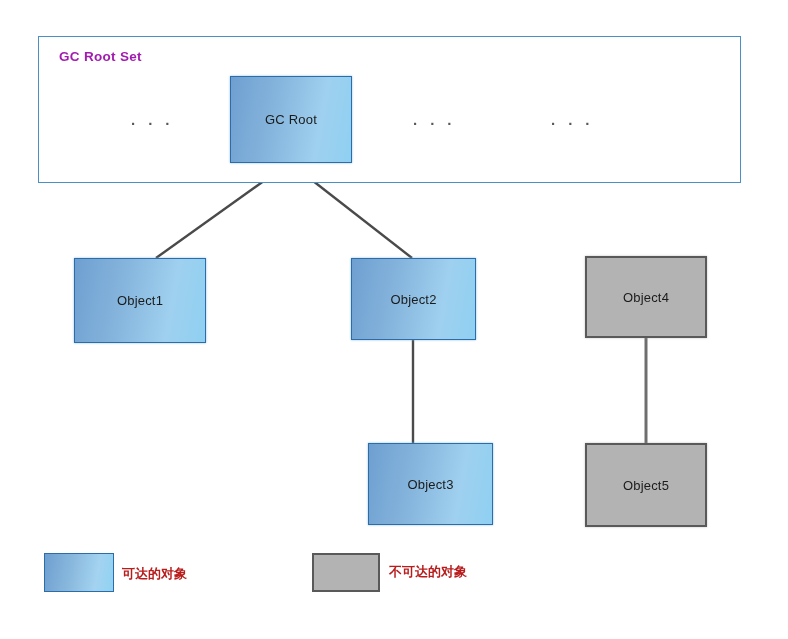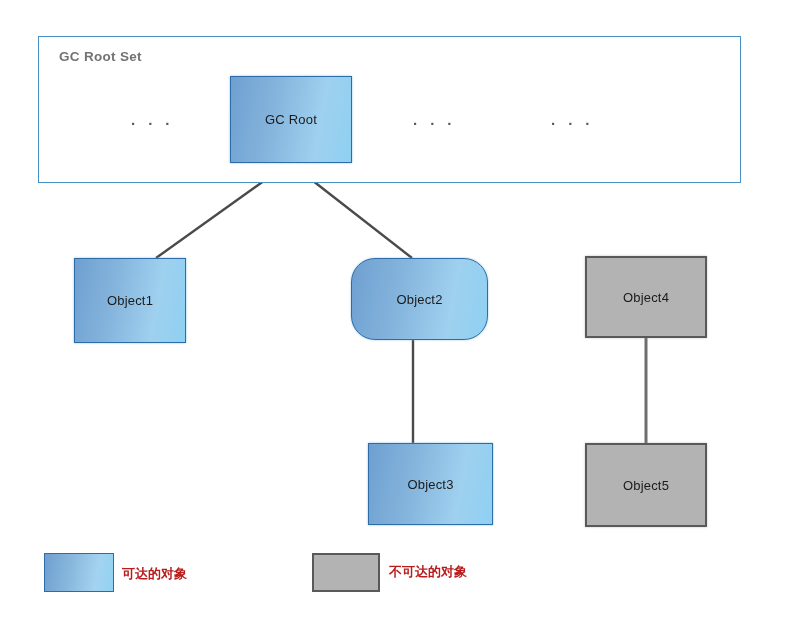--- a/index.html
+++ b/index.html
@@ -36,21 +36,21 @@
     border: 1.5px solid #4a90c4;
     background: #ffffff;
     box-sizing: border-box;
   }
   .root-set-title {
     position: absolute;
     left: 20px;
     top: 12px;
     font-size: 13.5px;
     font-weight: bold;
-    color: #737373;
+    color: #a21caf;
     letter-spacing: 0.3px;
     white-space: nowrap;
   }
 
   
   .dots {
     position: absolute;
     font-size: 15px;
     font-weight: bold;
     color: #585858;
@@ -120,22 +120,22 @@
   <div class="root-set">
     <div class="root-set-title">GC Root Set</div>
   </div>
 
   <div class="dots" style="left:131px; top:116px;">· · ·</div>
   <div class="dots" style="left:413px; top:116px;">· · ·</div>
   <div class="dots" style="left:551px; top:116px;">· · ·</div>
 
   <div class="node blue" style="left:230px; top:76px; width:122px; height:87px;">GC Root</div>
 
-  <div class="node blue" style="left:74px; top:258px; width:112px; height:85px;">Object1</div>
-  <div class="node blue" style="left:351px; top:258px; width:137px; height:82px;border-radius:24px;">Object2</div>
+  <div class="node blue" style="left:74px; top:258px; width:132px; height:85px;">Object1</div>
+  <div class="node blue" style="left:351px; top:258px; width:125px; height:82px;">Object2</div>
   <div class="node gray" style="left:585px; top:256px; width:122px; height:82px;">Object4</div>
 
   <div class="node blue" style="left:351px; top:443px; width:125px; height:82px;margin-left:17px;">Object3</div>
   <div class="node gray" style="left:585px; top:443px; width:122px; height:84px;">Object5</div>
 
   <div class="legend-swatch blue" style="left:44px; top:553px; width:70px; height:39px;"></div>
   <div class="legend-label" style="left:122px; top:567px;">可达的对象</div>
 
   <div class="legend-swatch gray" style="left:312px; top:553px; width:68px; height:39px;"></div>
   <div class="legend-label" style="left:389px; top:565px;">不可达的对象</div>

